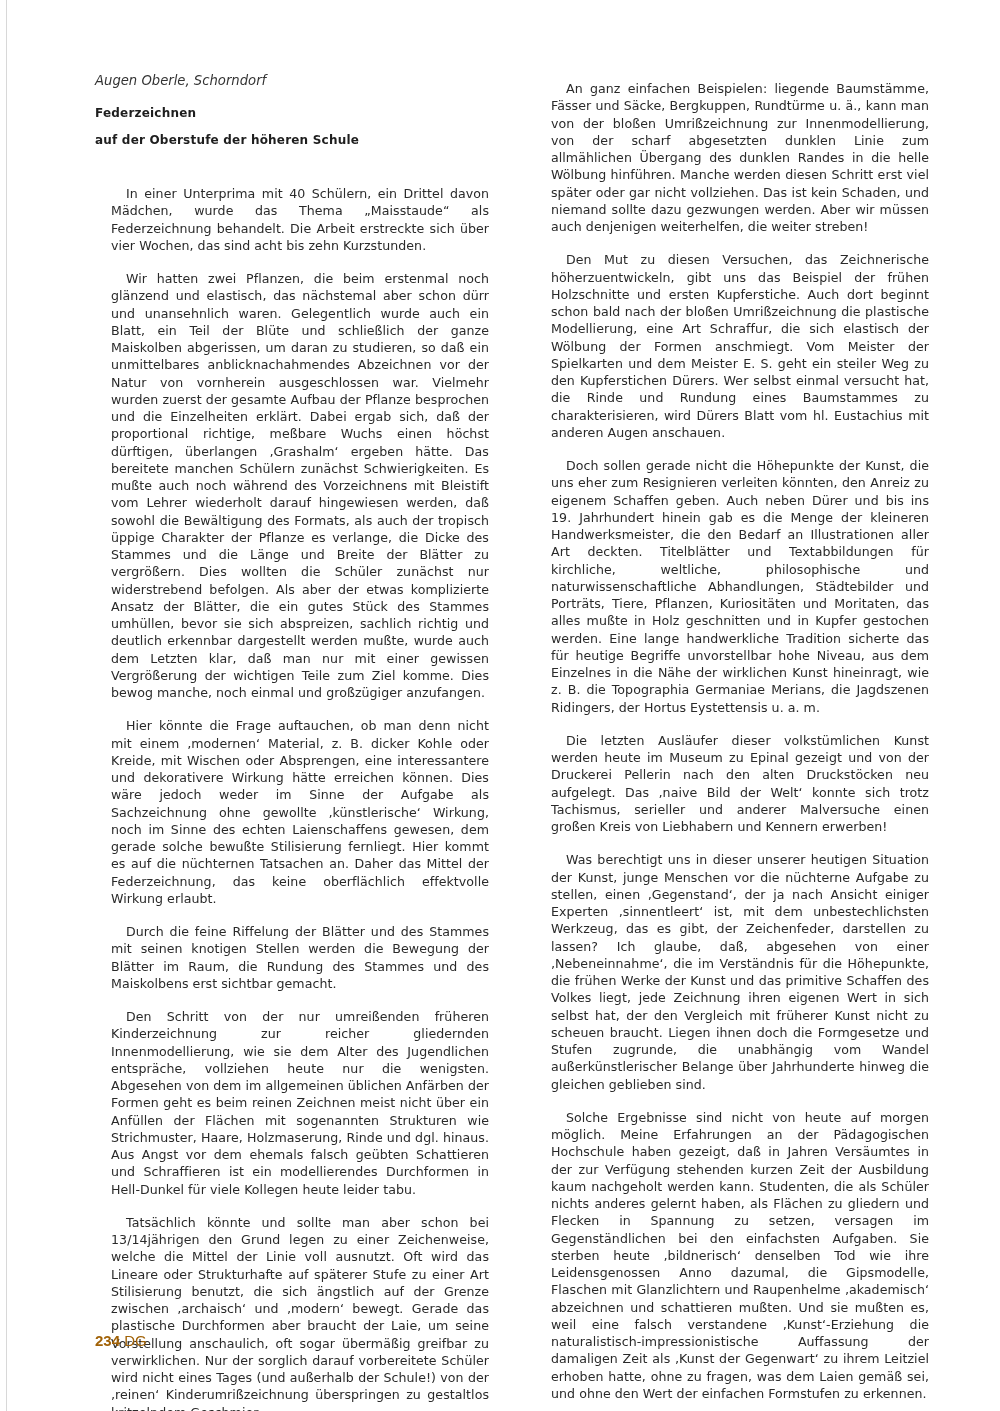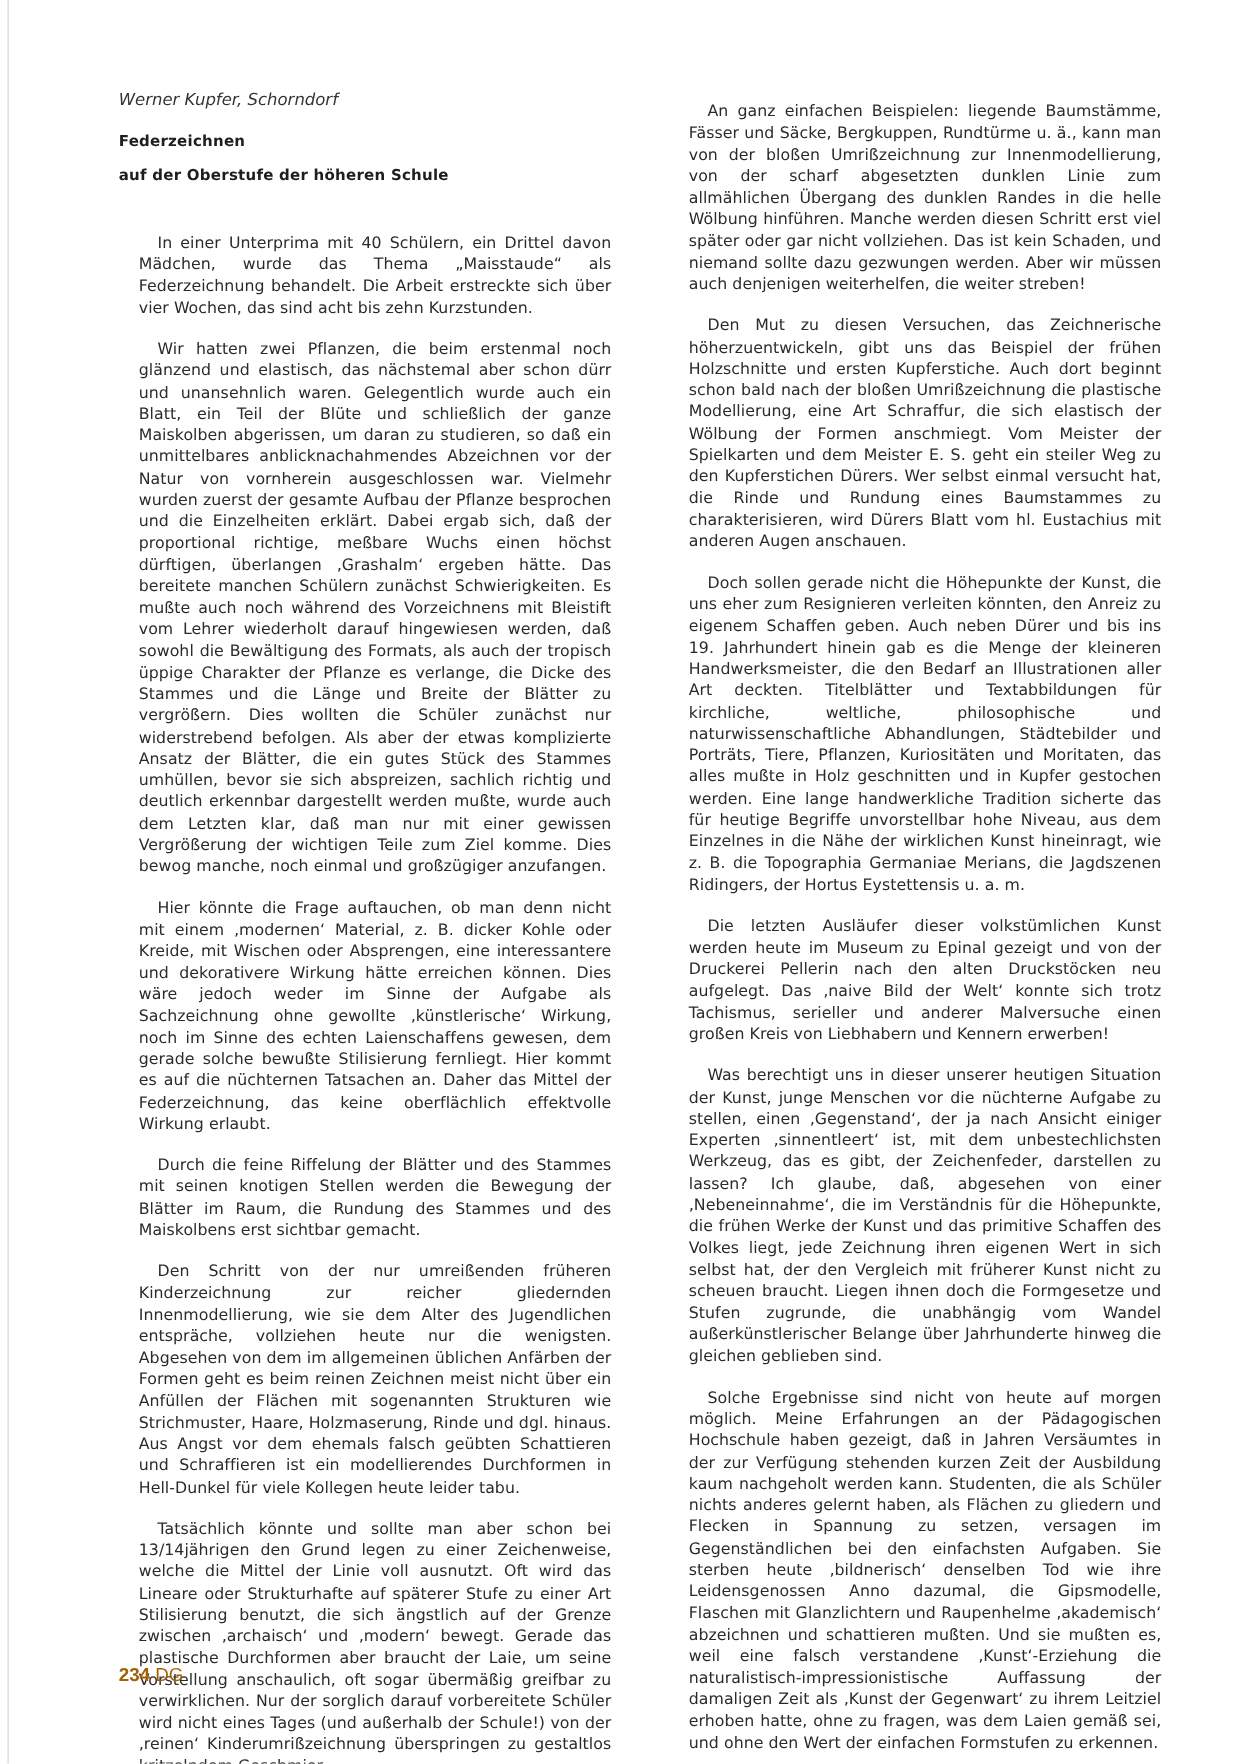--- a/index.html
+++ b/index.html
@@ -13,21 +13,21 @@
   .title { position: absolute; left: 95px; top: 100px; width: 420px; font-weight: bold; font-size: 12px; line-height: 27px; color: #1e1e1e; letter-spacing: 0.2px; }
   .title div { white-space: nowrap; }
   .footer { position: absolute; left: 95px; top: 1332px; font-size: 15px; font-family: "Liberation Sans", sans-serif; color: #a16207; }
   .footer b { font-weight: bold; }
 </style>
 </head>
 <body>
 
 <div class="edge-line"></div>
 
-<div class="author">Werner Kupfer, Schorndorf</div>
+<div class="author">Augen Oberle, Schorndorf</div>
 
 <div class="title">
   <div>Federzeichnen</div>
   <div>auf der Oberstufe der höheren Schule</div>
 </div>
 
 <div class="col col-left">
   <p>In einer Unterprima mit 40 Schülern, ein Drittel davon Mädchen, wurde das Thema „Maisstaude“ als Federzeichnung behandelt. Die Arbeit erstreckte sich über vier Wochen, das sind acht bis zehn Kurzstunden.</p>
   <p>Wir hatten zwei Pflanzen, die beim erstenmal noch glänzend und elastisch, das nächstemal aber schon dürr und unansehnlich waren. Gelegentlich wurde auch ein Blatt, ein Teil der Blüte und schließlich der ganze Maiskolben abgerissen, um daran zu studieren, so daß ein unmittelbares anblicknachahmendes Abzeichnen vor der Natur von vornherein ausgeschlossen war. Vielmehr wurden zuerst der gesamte Aufbau der Pflanze besprochen und die Einzelheiten erklärt. Dabei ergab sich, daß der proportional richtige, meßbare Wuchs einen höchst dürftigen, überlangen ‚Grashalm‘ ergeben hätte. Das bereitete manchen Schülern zunächst Schwierigkeiten. Es mußte auch noch während des Vorzeichnens mit Bleistift vom Lehrer wiederholt darauf hingewiesen werden, daß sowohl die Bewältigung des Formats, als auch der tropisch üppige Charakter der Pflanze es verlange, die Dicke des Stammes und die Länge und Breite der Blätter zu vergrößern. Dies wollten die Schüler zunächst nur widerstrebend befolgen. Als aber der etwas komplizierte Ansatz der Blätter, die ein gutes Stück des Stammes umhüllen, bevor sie sich abspreizen, sachlich richtig und deutlich erkennbar dargestellt werden mußte, wurde auch dem Letzten klar, daß man nur mit einer gewissen Vergrößerung der wichtigen Teile zum Ziel komme. Dies bewog manche, noch einmal und großzügiger anzufangen.</p>
   <p>Hier könnte die Frage auftauchen, ob man denn nicht mit einem ‚modernen‘ Material, z. B. dicker Kohle oder Kreide, mit Wischen oder Absprengen, eine interessantere und dekorativere Wirkung hätte erreichen können. Dies wäre jedoch weder im Sinne der Aufgabe als Sachzeichnung ohne gewollte ‚künstlerische‘ Wirkung, noch im Sinne des echten Laienschaffens gewesen, dem gerade solche bewußte Stilisierung fernliegt. Hier kommt es auf die nüchternen Tatsachen an. Daher das Mittel der Federzeichnung, das keine oberflächlich effektvolle Wirkung erlaubt.</p>

